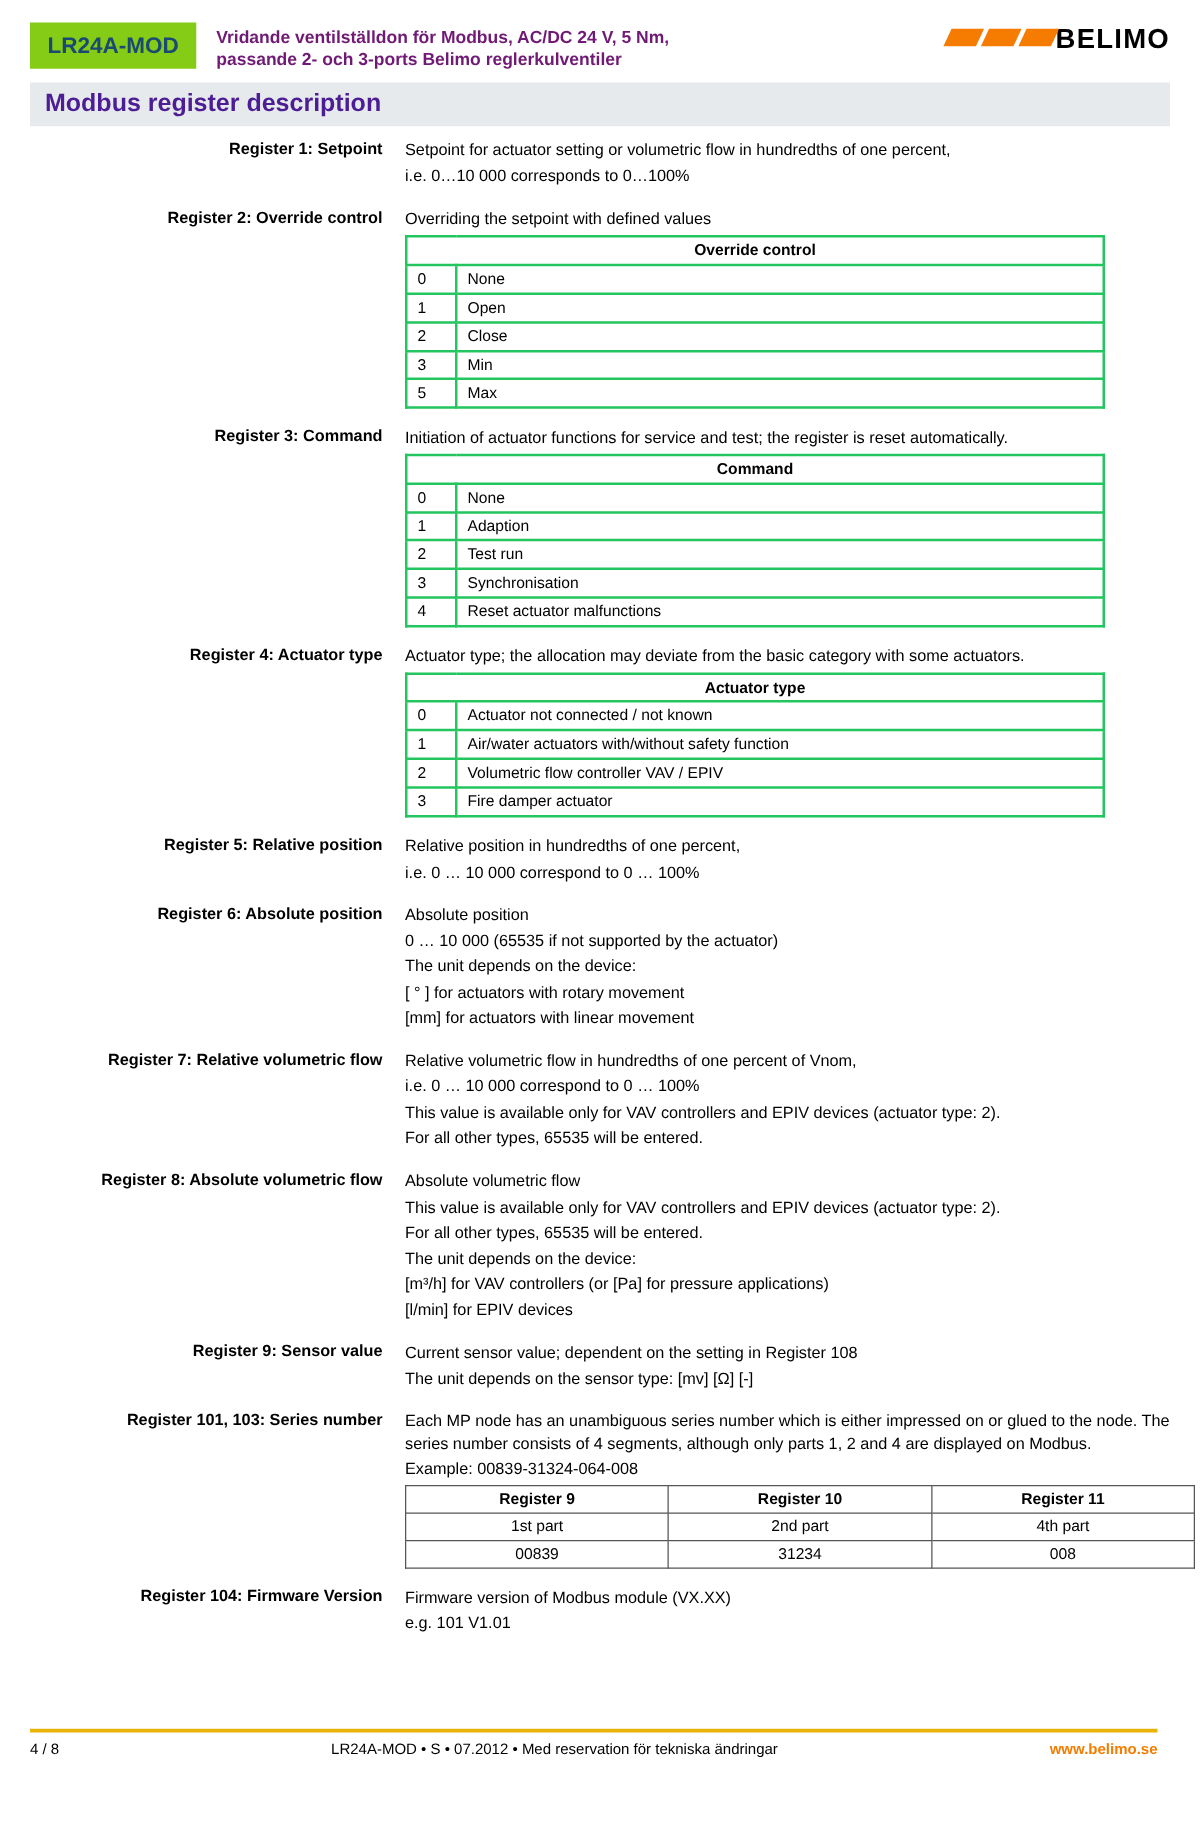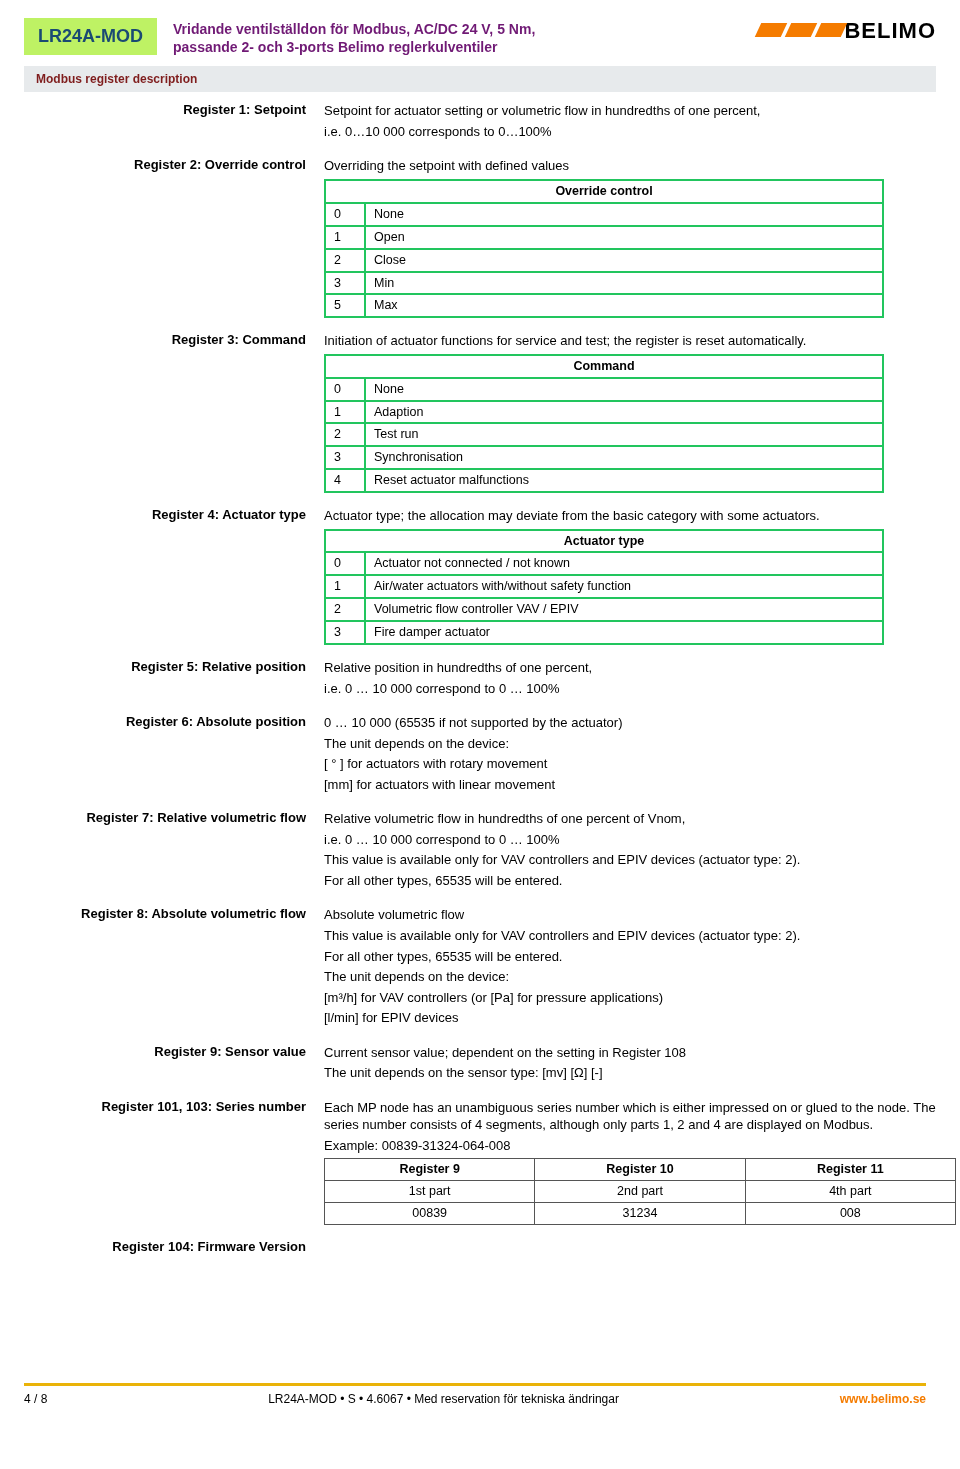--- a/index.html
+++ b/index.html
@@ -16,21 +16,21 @@
     position: relative;
     min-height: 1420px;
   }
   .header-row {
     display: flex;
     align-items: flex-start;
     gap: 16px;
     margin-bottom: 10px;
   }
   .title-badge {
-    background: #bef264;
+    background: #84cc16;
     padding: 8px 14px;
     font-weight: bold;
     color: #1a4a73;
     font-size: 18px;
     white-space: nowrap;
   }
   .subtitle {
     flex: 1;
     font-weight: bold;
     font-size: 14px;
@@ -54,24 +54,24 @@
     width: 26px;
     background: #f57c00;
   }
   .logo-text {
     font-weight: bold;
     font-size: 22px;
     letter-spacing: 1px;
   }
   .section-header {
     background: #e7eaec;
-    color: #7f1d1d;
+    color: #4c1d95;
     font-weight: bold;
     padding: 6px 12px;
-    font-size: 12px;
+    font-size: 20px;
     margin-top: 8px;
     margin-bottom: 10px;
   }
   .reg-row {
     display: flex;
     align-items: flex-start;
     margin-bottom: 14px;
   }
   .reg-label {
     width: 300px;
@@ -262,20 +262,21 @@
     <div class="reg-label">Register 5: Relative position</div>
     <div class="reg-content">
       <p>Relative position in hundredths of one percent,</p>
       <p>i.e. 0 … 10 000 correspond to 0 … 100%</p>
     </div>
   </div>
 
   <div class="reg-row">
     <div class="reg-label">Register 6: Absolute position</div>
     <div class="reg-content">
+      <p>Absolute position</p>
       <p>0 … 10 000 (65535 if not supported by the actuator)</p>
       <p>The unit depends on the device:</p>
       <p>[ ° ] for actuators with rotary movement</p>
       <p>[mm] for actuators with linear movement</p>
     </div>
   </div>
 
   <div class="reg-row">
     <div class="reg-label">Register 7: Relative volumetric flow</div>
     <div class="reg-content">
@@ -328,20 +329,24 @@
           <td>31234</td>
           <td>008</td>
         </tr>
       </tbody>
         </table>
     </div>
   </div>
 
   <div class="reg-row">
     <div class="reg-label">Register 104: Firmware Version</div>
+    <div class="reg-content">
+      <p>Firmware version of Modbus module (VX.XX)</p>
+      <p>e.g. 101   V1.01</p>
+    </div>
   </div>
 
   <div class="footer">
     <span>4 / 8</span>
-    <span>LR24A-MOD • S • 4.6067 • Med reservation för tekniska ändringar</span>
+    <span>LR24A-MOD • S • 07.2012 • Med reservation för tekniska ändringar</span>
     <span class="footer-right">www.belimo.se</span>
   </div>
 </div>
 
 </body></html>

